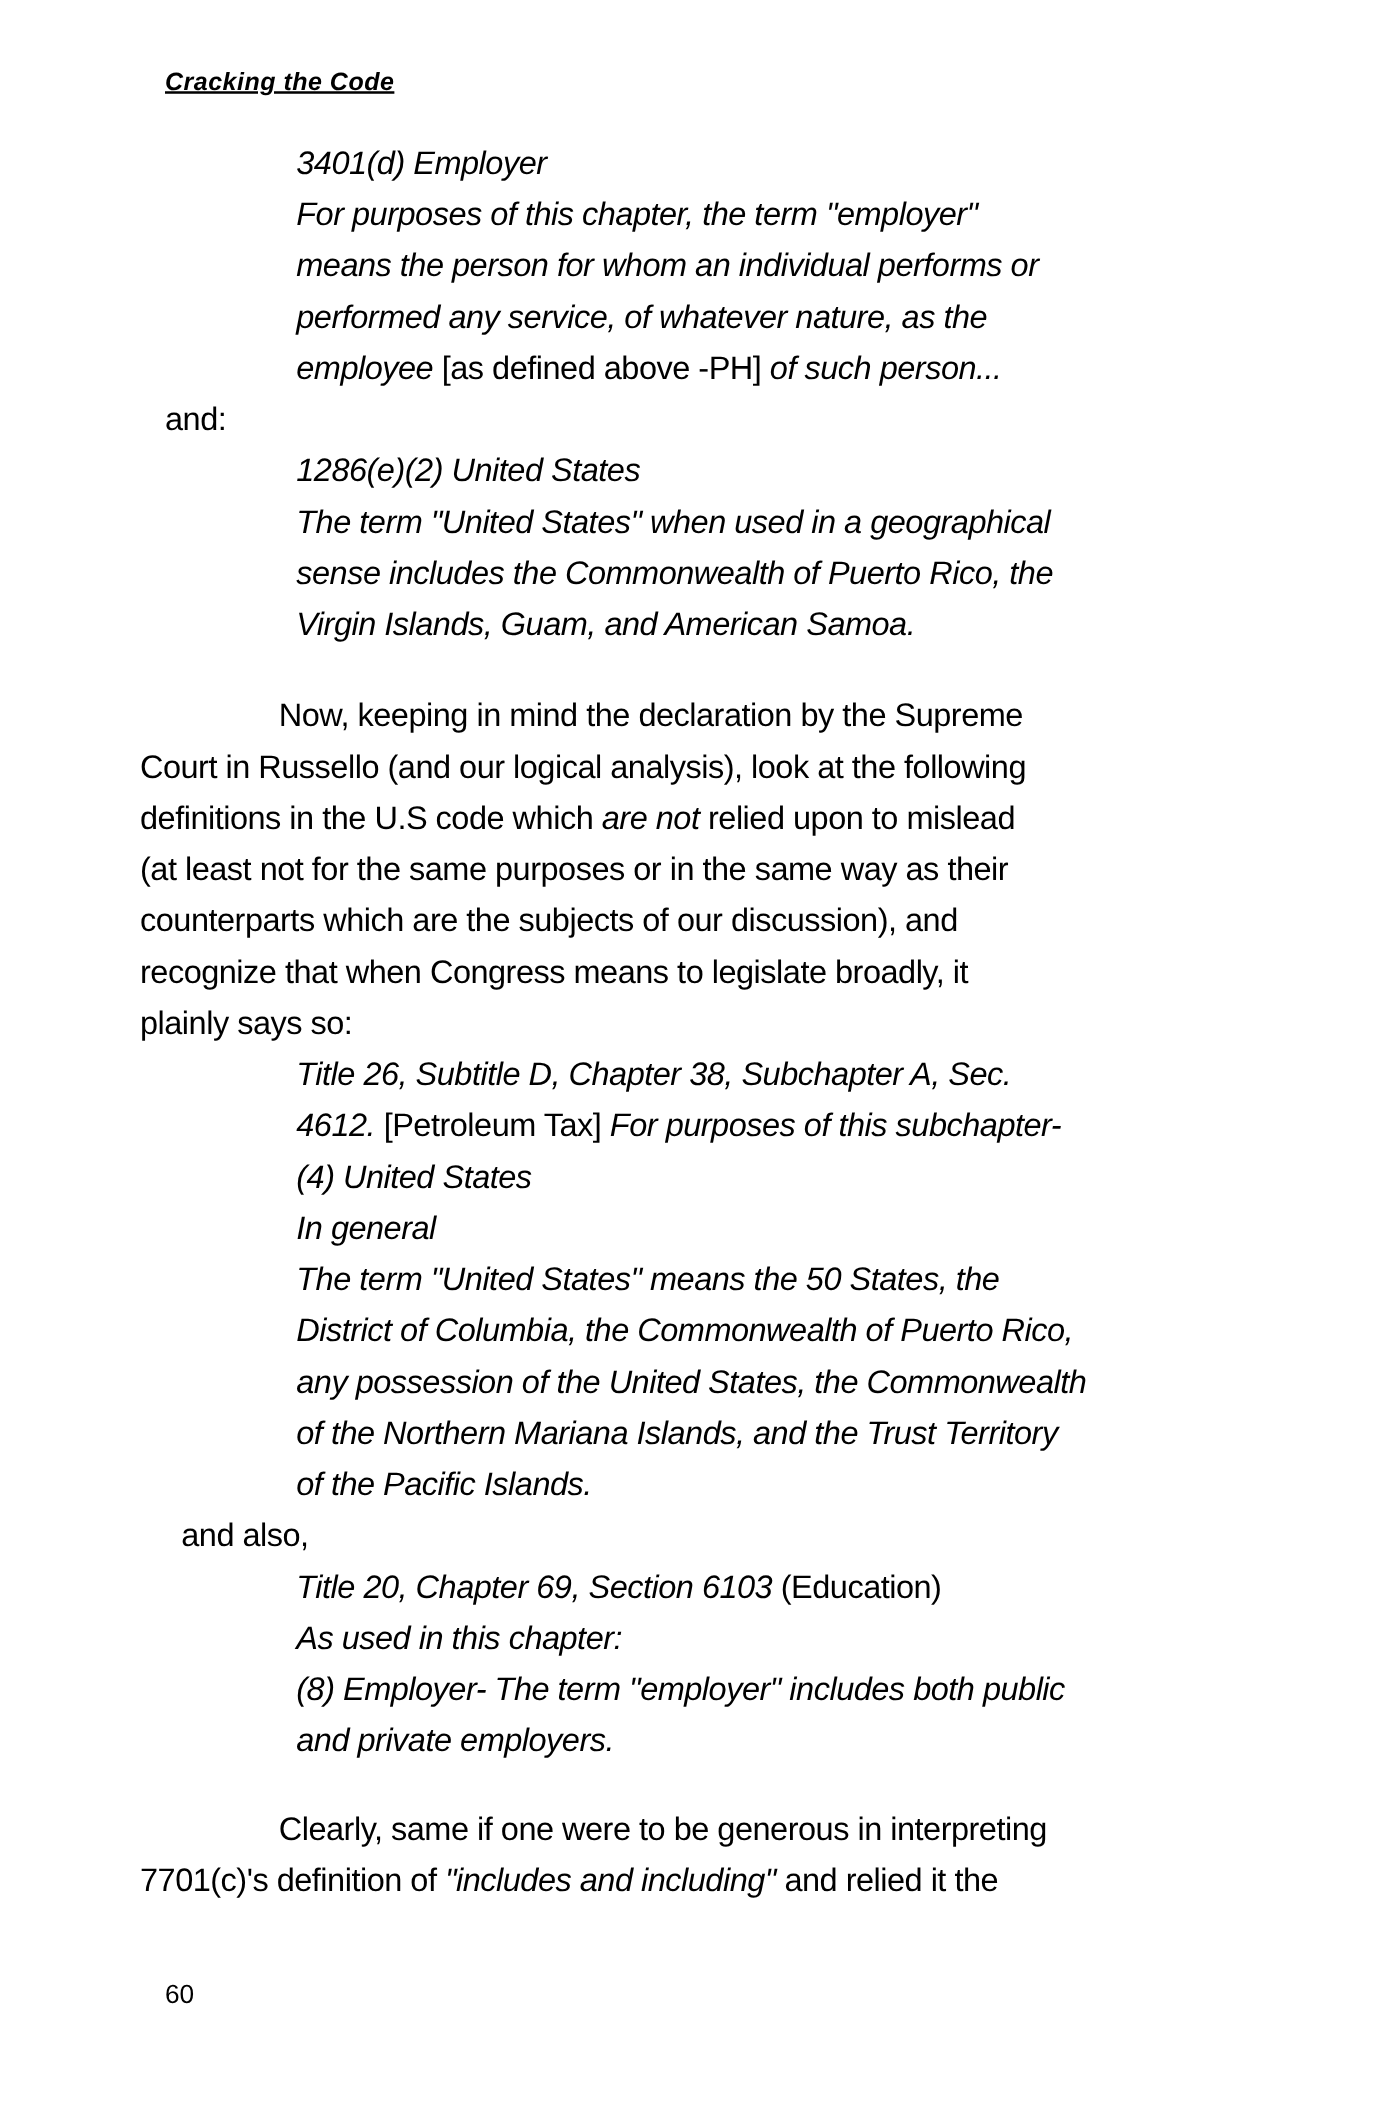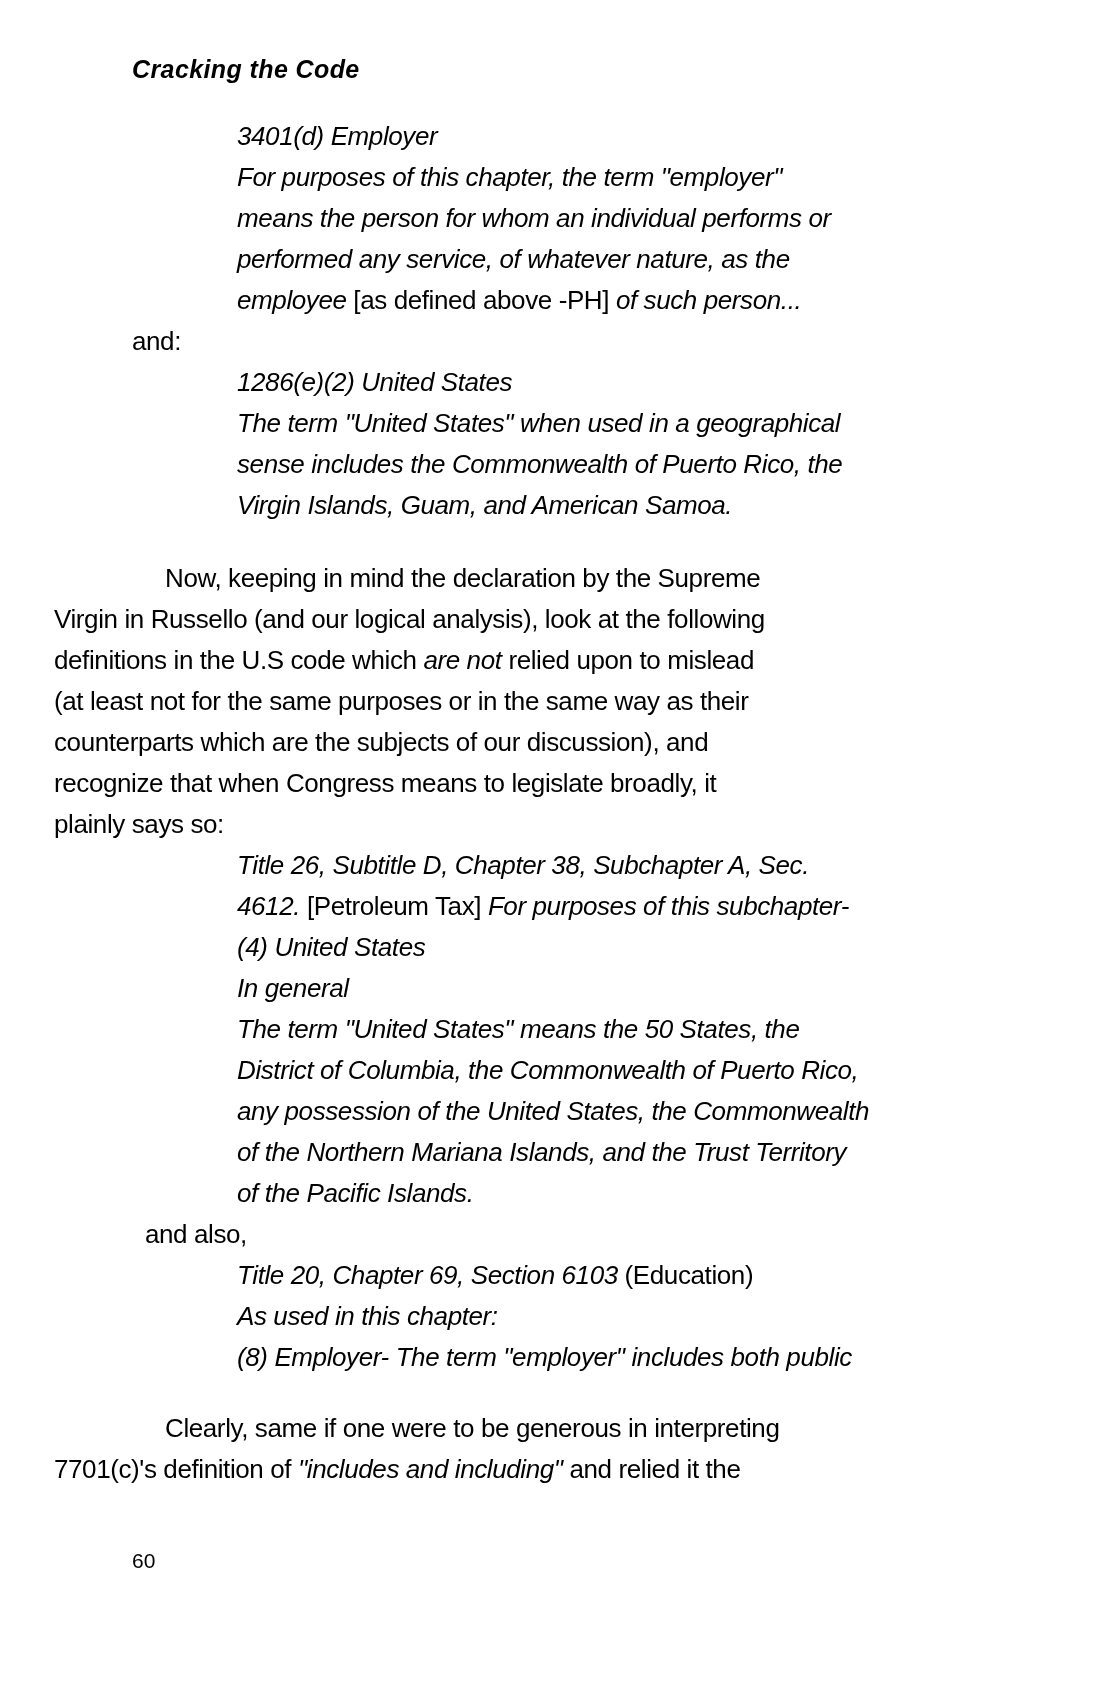--- a/index.html
+++ b/index.html
@@ -11,42 +11,43 @@
     position: relative;
     width: 1100px;
     height: 1699px;
     background: #ffffff;
     color: #000000;
     font-family: "Liberation Sans", sans-serif;
     overflow: hidden;
   }
   .book-header {
     margin: 55px 0 0 132px;
-    font-size: 25px;
+    font-size: 20px;
     font-weight: bold;
     font-style: italic;
     letter-spacing: 0.4px;
     white-space: nowrap;
+    text-decoration: underline;
   }
   .content {
     font-size: 26px;
     line-height: 41px;
     letter-spacing: -0.4px;
   }
   .line {
     white-space: nowrap;
   }
   
   .qline {
     margin-left: 237px;
     font-style: italic;
   }
   
   .bline {
-    margin-left: 54px;
+    margin-left: 112px;
   }
   .first-indent {
     padding-left: 111px;
   }
   .connector {
     margin-left: 132px;
   }
   .connector-also {
     margin-left: 145px;
   }
@@ -82,21 +83,21 @@
 
     <div>
       <div class="line qline"><span>1286(e)(2) United States</span></div>
       <div class="line qline"><span>The term "United States" when used in a geographical</span></div>
       <div class="line qline"><span>sense includes the Commonwealth of Puerto Rico, the</span></div>
       <div class="line qline"><span>Virgin Islands, Guam, and American Samoa.</span></div>
     </div>
 
     <div class="block-p1">
       <div class="line bline first-indent"><span>Now, keeping in mind the declaration by the Supreme</span></div>
-      <div class="line bline"><span>Virgin in Russello (and our logical analysis), look at the following</span></div>
+      <div class="line bline"><span>Court in Russello (and our logical analysis), look at the following</span></div>
       <div class="line bline"><span class="rm">definitions in the U.S code which </span><span class="it">are not</span><span class="rm"> relied upon to mislead</span></div>
       <div class="line bline"><span>(at least not for the same purposes or in the same way as their</span></div>
       <div class="line bline"><span>counterparts which are the subjects of our discussion), and</span></div>
       <div class="line bline"><span>recognize that when Congress means to legislate broadly, it</span></div>
       <div class="line bline"><span>plainly says so:</span></div>
     </div>
 
     <div>
       <div class="line qline"><span>Title 26, Subtitle D, Chapter 38, Subchapter A, Sec.</span></div>
       <div class="line qline"><span class="it">4612.</span><span class="rm"> [Petroleum Tax] </span><span class="it">For purposes of this subchapter-</span></div>
@@ -108,20 +109,21 @@
       <div class="line qline"><span>of the Northern Mariana Islands, and the Trust Territory</span></div>
       <div class="line qline"><span>of the Pacific Islands.</span></div>
     </div>
 
     <div class="line connector-also">and also,</div>
 
     <div>
       <div class="line qline"><span class="it">Title 20, Chapter 69, Section 6103</span><span class="rm"> (Education)</span></div>
       <div class="line qline"><span>As used in this chapter:</span></div>
       <div class="line qline"><span>(8) Employer- The term "employer" includes both public</span></div>
+      <div class="line qline"><span>and private employers.</span></div>
     </div>
 
     <div class="block-p2">
       <div class="line bline first-indent"><span>Clearly, same if one were to be generous in interpreting</span></div>
       <div class="line bline"><span class="rm">7701(c)'s definition of </span><span class="it">"includes and including" </span><span class="rm">and relied it the</span></div>
     </div>
 
     <div class="line page-number">60</div>
 
   </div>

